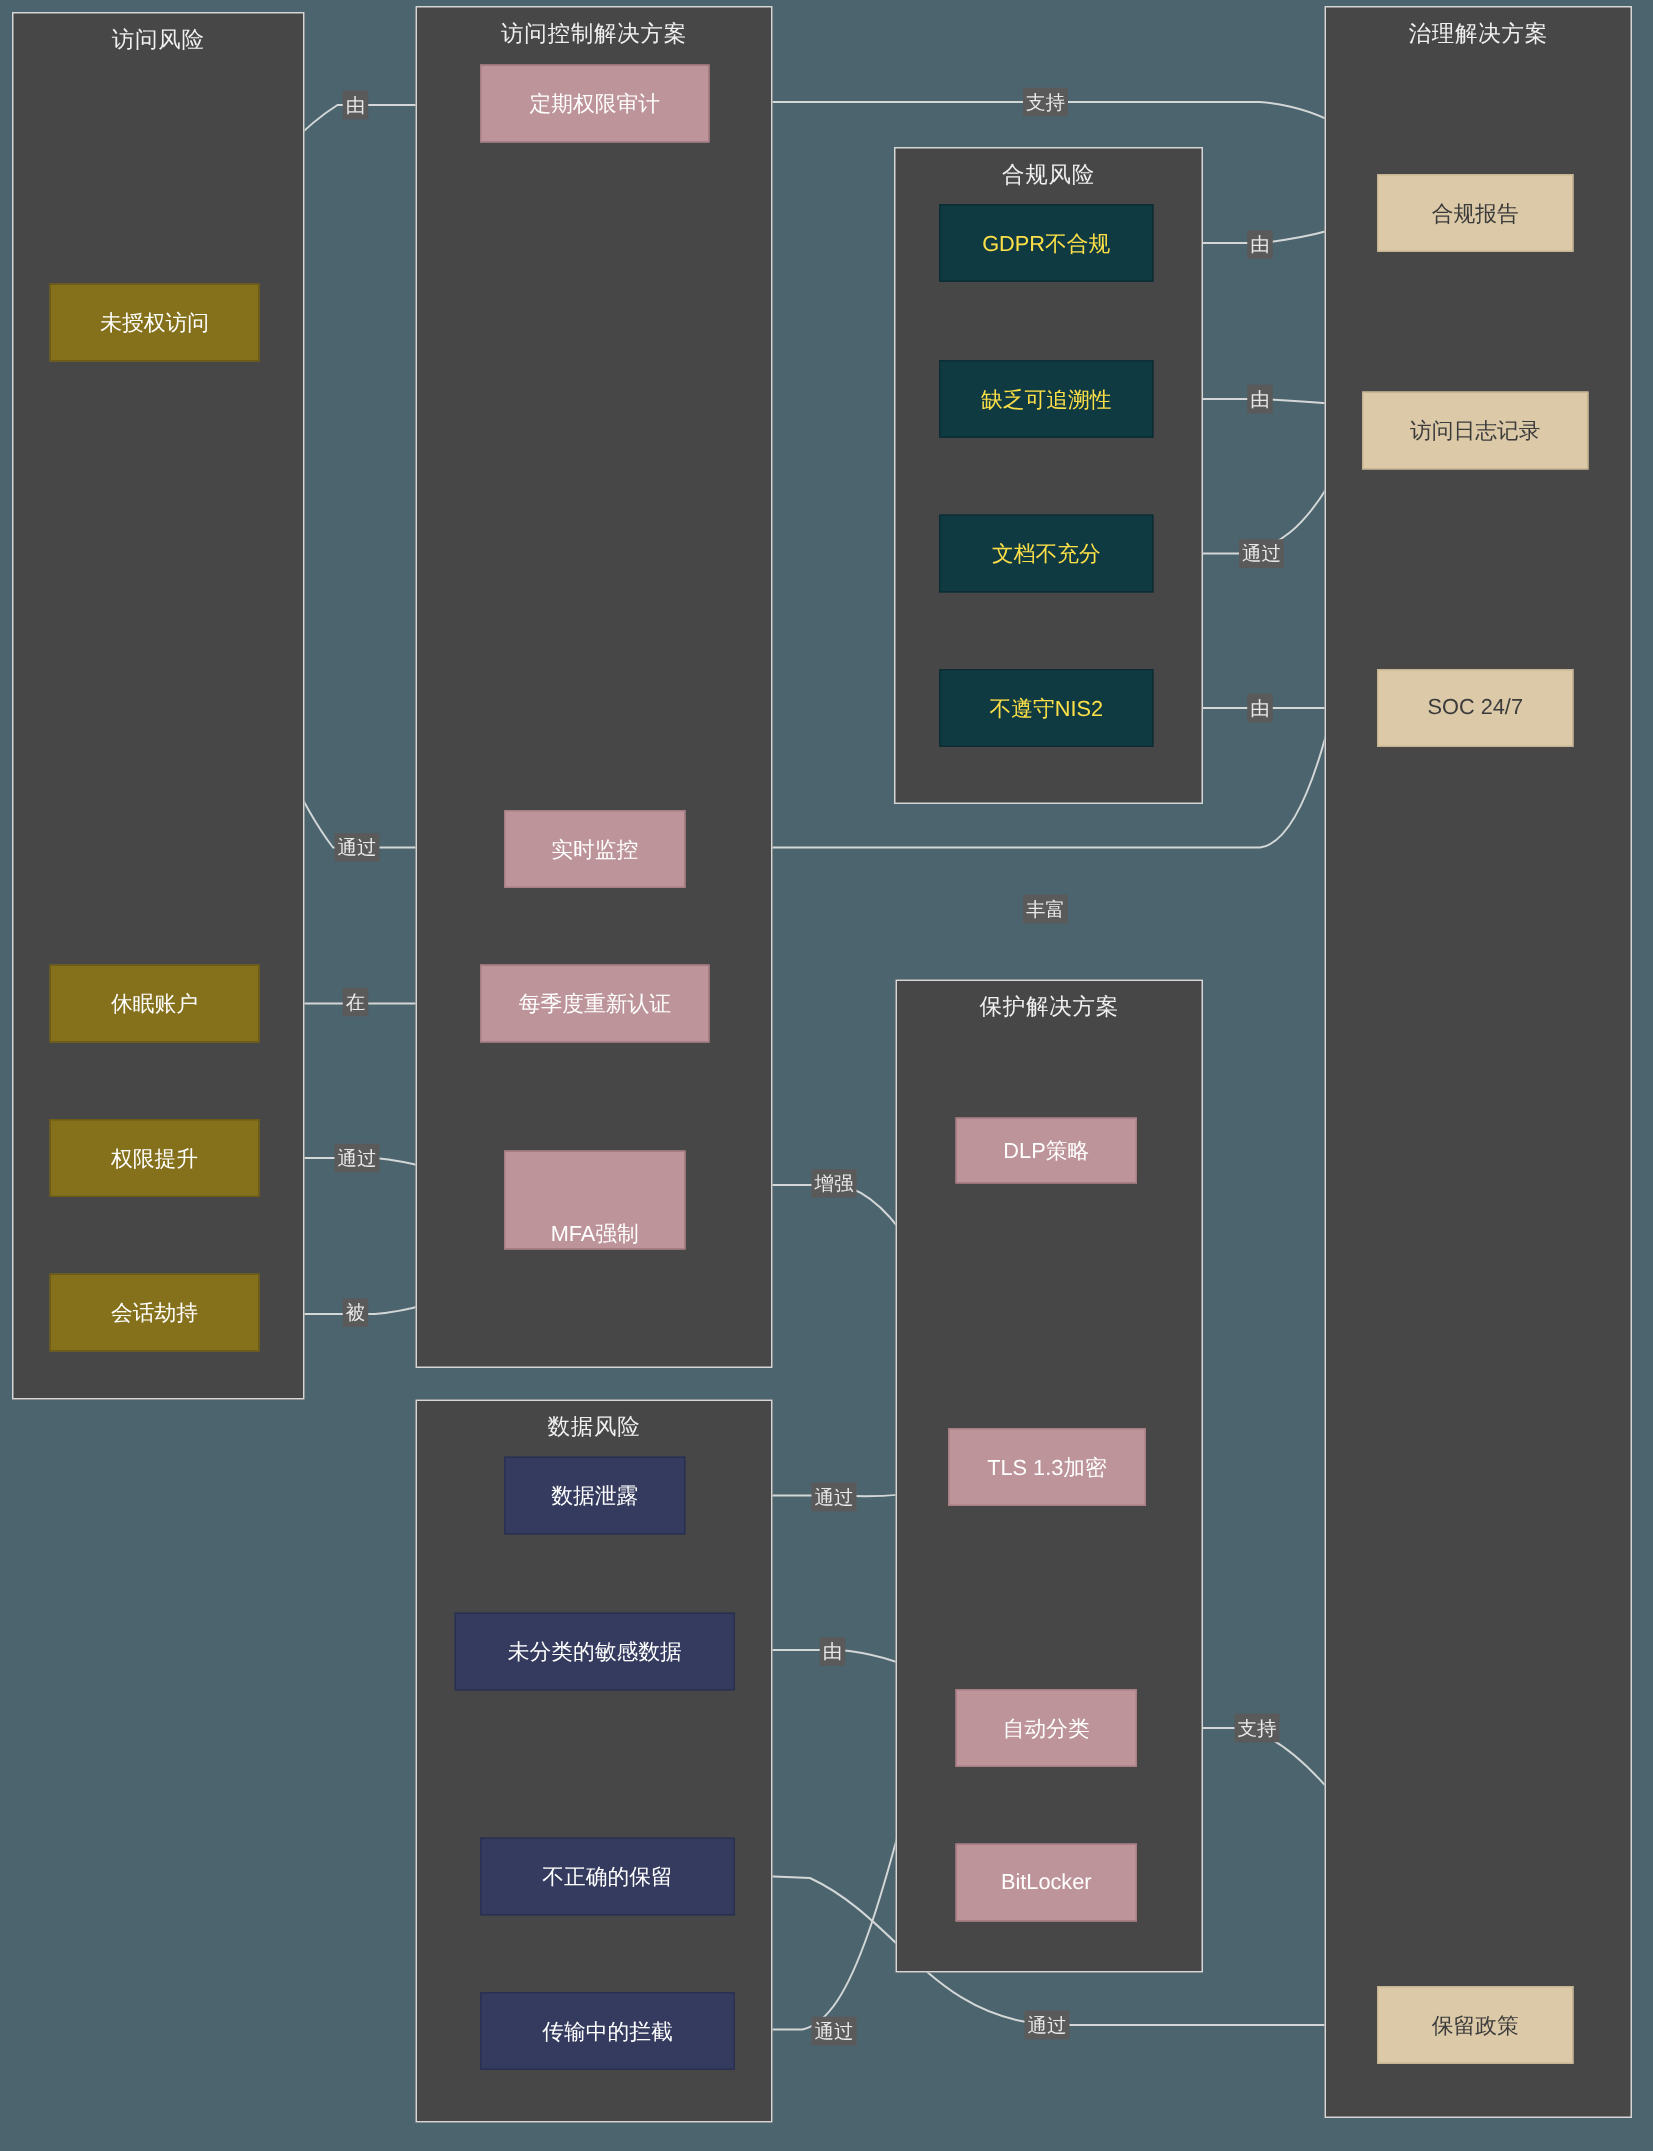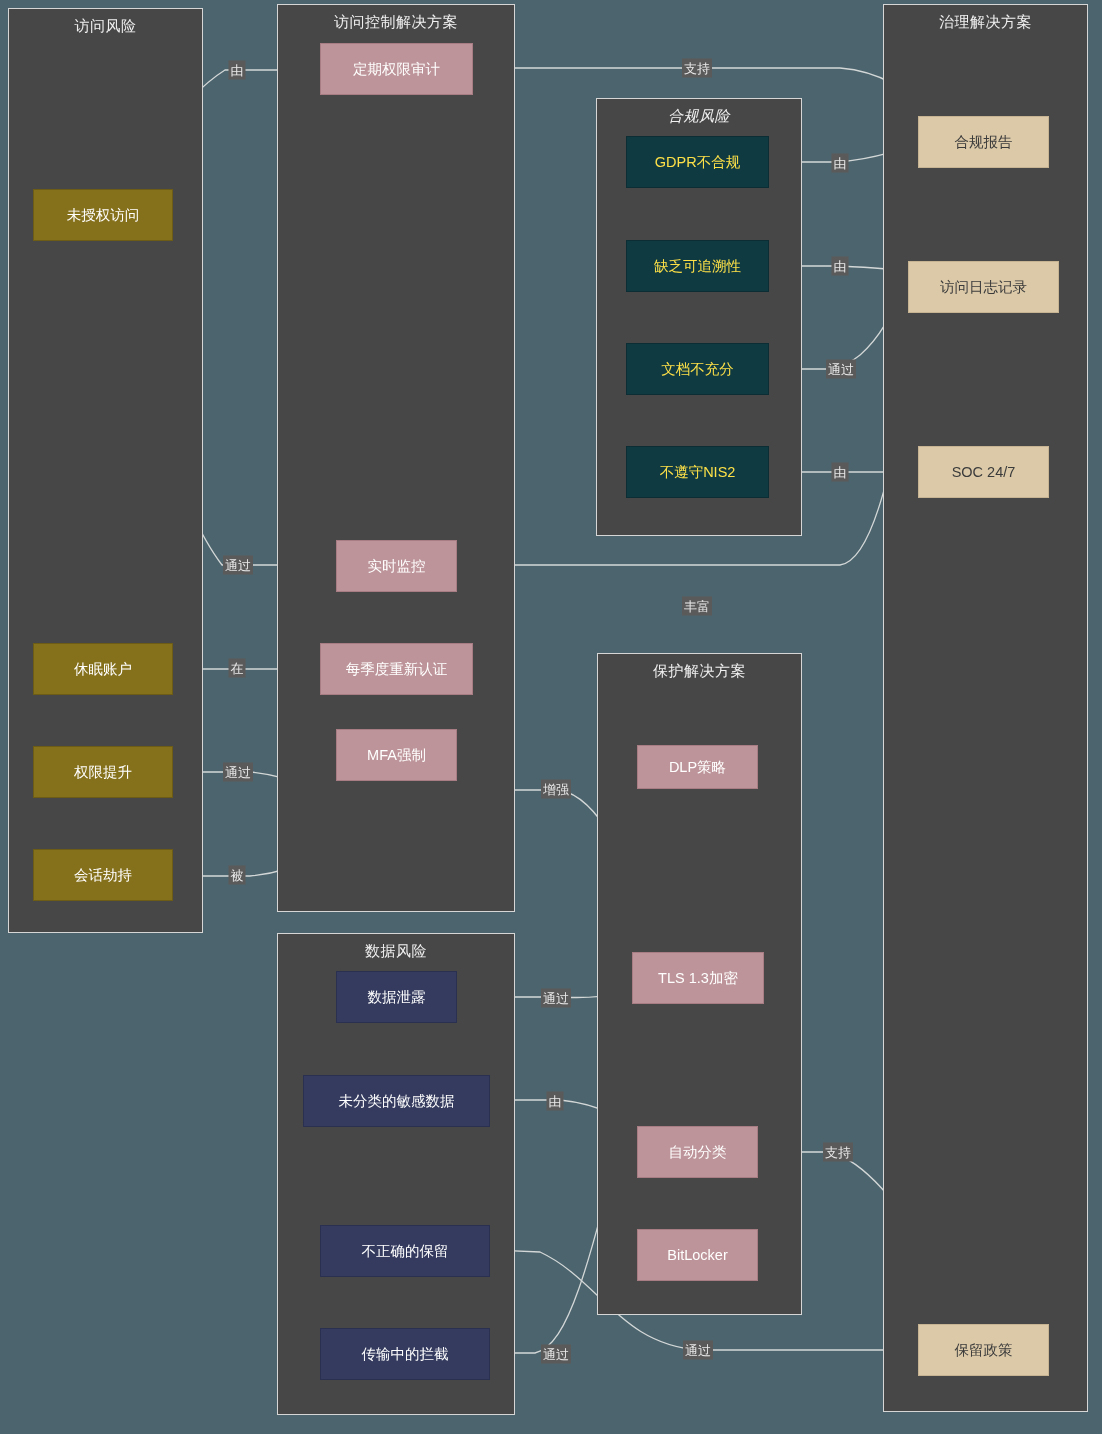--- a/index.html
+++ b/index.html
@@ -136,21 +136,21 @@
   </svg>
 
   <div class="cluster" style="left:8px; top:8px; width:195px; height:925px;">
     <div class="cluster-title">访问风险</div>
   </div>
 
   <div class="cluster" style="left:277px; top:4px; width:238px; height:908px;">
     <div class="cluster-title">访问控制解决方案</div>
   </div>
 
-  <div class="cluster" style="left:596px; top:98px; width:206px; height:438px;font-style:italic;">
+  <div class="cluster" style="left:596px; top:98px; width:206px; height:438px;">
     <div class="cluster-title">合规风险</div>
   </div>
 
   <div class="cluster" style="left:883px; top:4px; width:205px; height:1408px;">
     <div class="cluster-title">治理解决方案</div>
   </div>
 
   <div class="cluster" style="left:277px; top:933px; width:238px; height:482px;">
     <div class="cluster-title">数据风险</div>
   </div>
@@ -174,21 +174,21 @@
 
   <div class="node sol-pink" style="left:320px; top:43px; width:153px; height:52px;">
     <span>定期权限审计</span>
   </div>
   <div class="node sol-pink" style="left:336px; top:540px; width:121px; height:52px;">
     <span>实时监控</span>
   </div>
   <div class="node sol-pink" style="left:320px; top:643px; width:153px; height:52px;">
     <span>每季度重新认证</span>
   </div>
-  <div class="node sol-pink" style="left:336px; top:729px; width:121px; height:52px;">
+  <div class="node sol-pink" style="left:336px; top:767px; width:121px; height:66px;align-items:flex-end;">
     <span>MFA强制</span>
   </div>
 
   <div class="node risk-compliance" style="left:626px; top:136px; width:143px; height:52px;">
     <span>GDPR不合规</span>
   </div>
   <div class="node risk-compliance" style="left:626px; top:240px; width:143px; height:52px;">
     <span>缺乏可追溯性</span>
   </div>
   <div class="node risk-compliance" style="left:626px; top:343px; width:143px; height:52px;">

